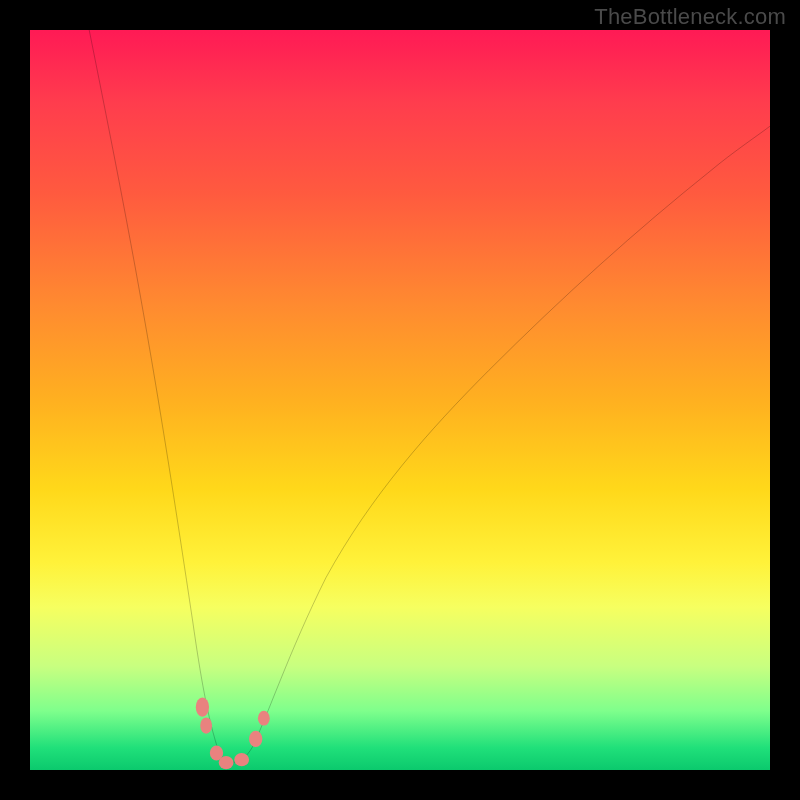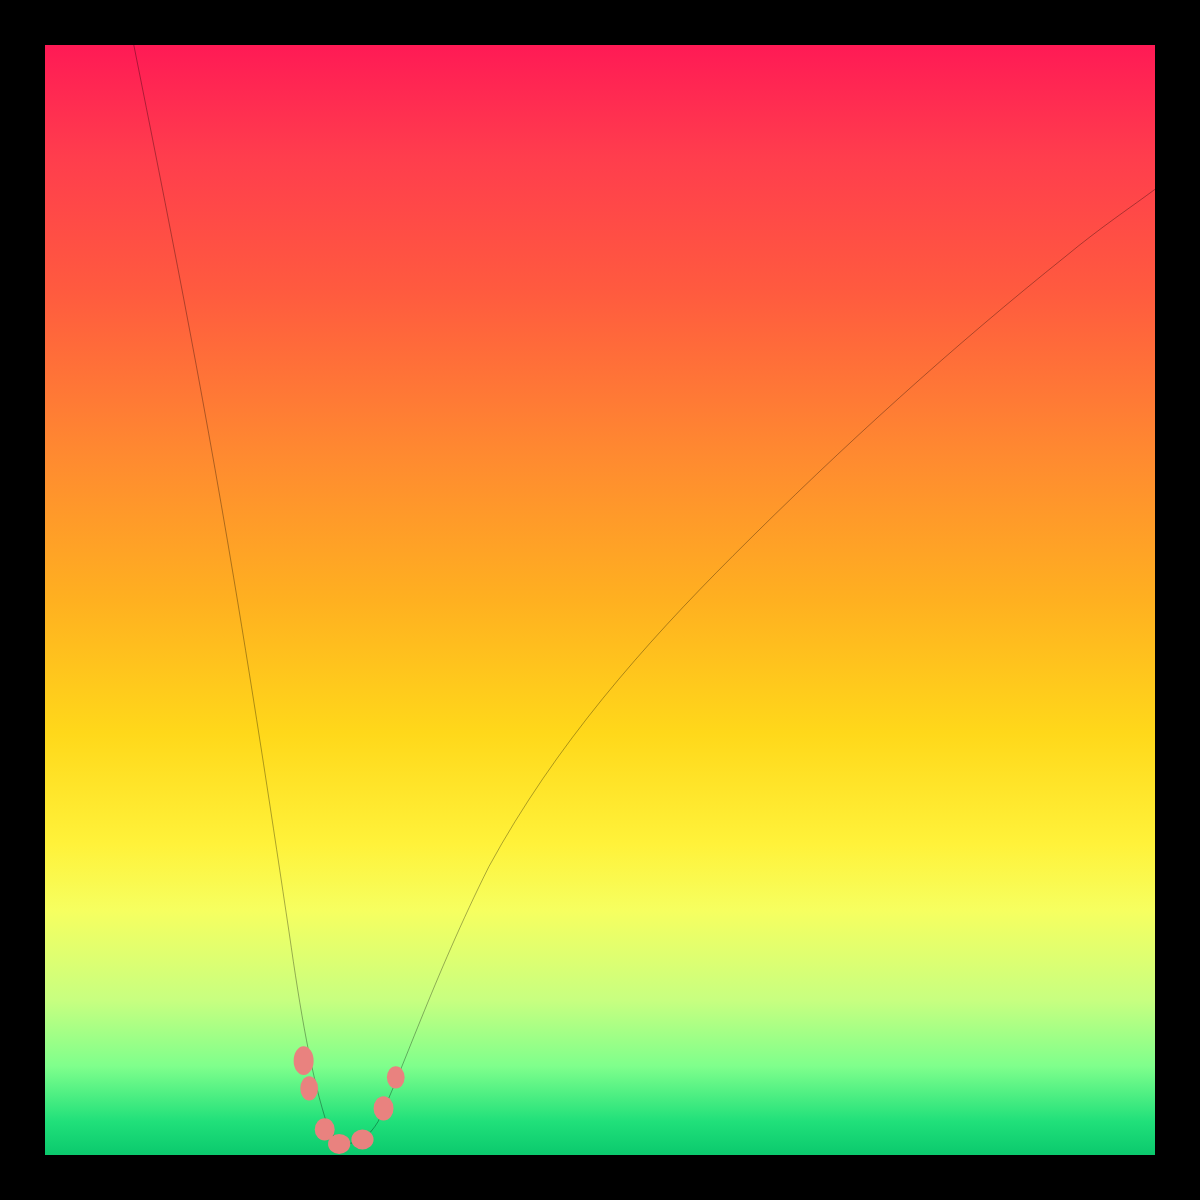--- a/index.html
+++ b/index.html
@@ -61,20 +61,21 @@
   .marker {
     fill: #e9827f;
     stroke: none;
   }
 </style>
 </head>
 <body>
 
 <div class="frame">
 
+  <div class="watermark">TheBottleneck.com</div>
 
   <div class="plot-area">
 
     <svg class="curve" viewBox="0 0 100 100" preserveAspectRatio="none">
       <path d="
             M 8 0
             C 11 15, 14 30, 17 48
             C 19 60, 20.5 70, 22 80
             C 23 87, 24 93, 25.5 97.5
             C 26.5 99.5, 28.5 99.5, 30 97

